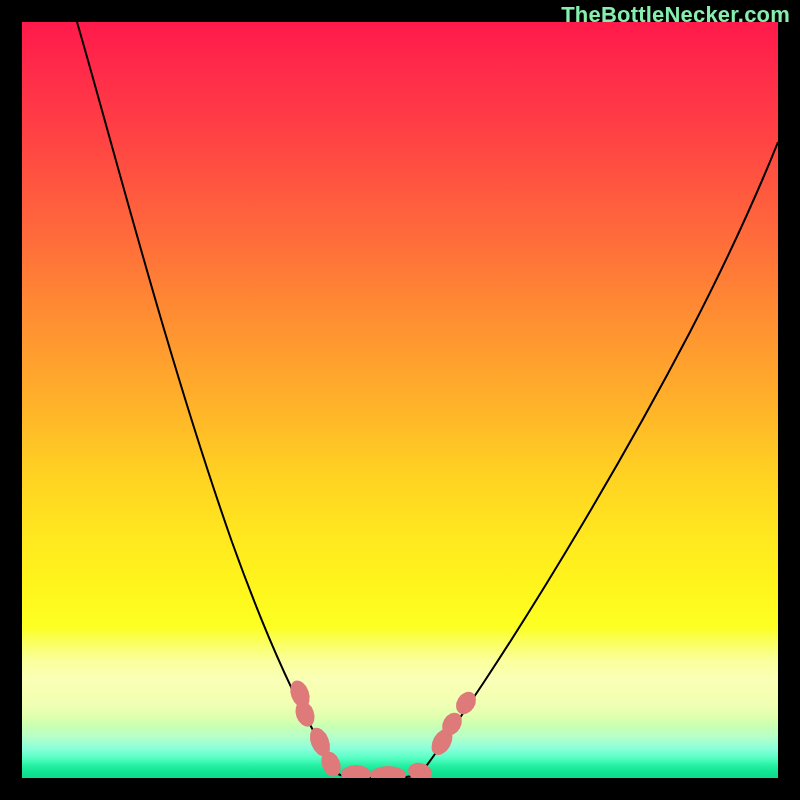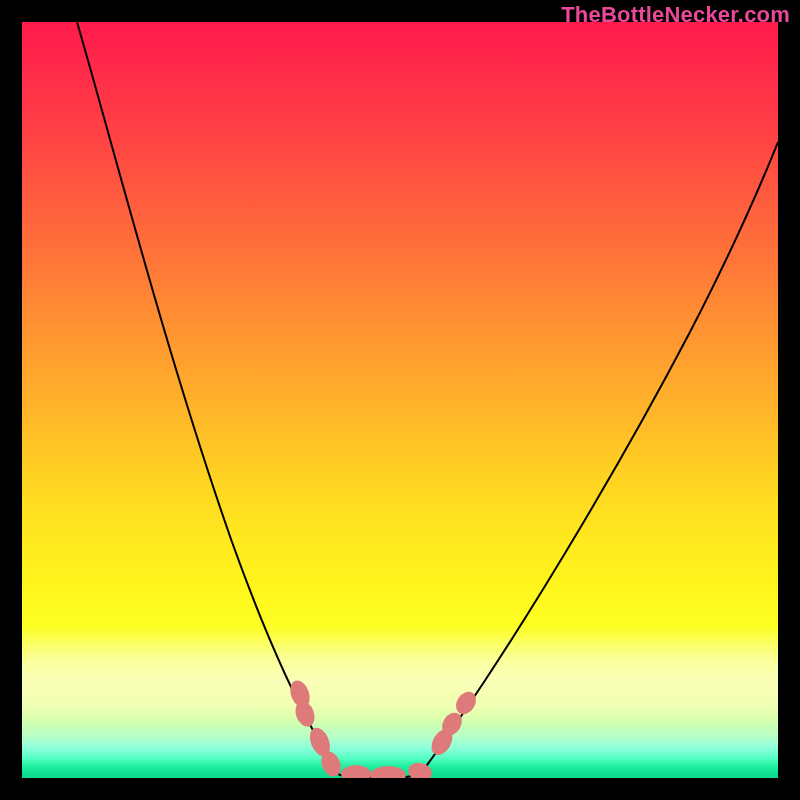--- a/index.html
+++ b/index.html
@@ -64,21 +64,21 @@
       rgba(255,255,230,0.0) 100%
     );
   }
   .watermark {
     position: absolute;
     top: 2px;
     right: 10px;
     font-family: Arial, Helvetica, sans-serif;
     font-size: 22px;
     font-weight: 600;
-    color: #ec4899;
+    color: #86efac;
     letter-spacing: 0.2px;
   }
   svg.overlay {
     position: absolute;
     left: 0;
     top: 0;
     width: 756px;
     height: 756px;
   }
   .curve {

